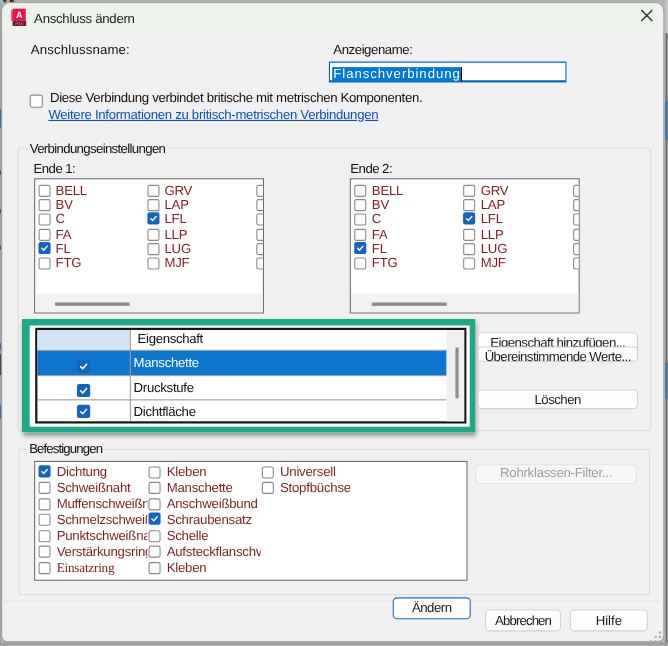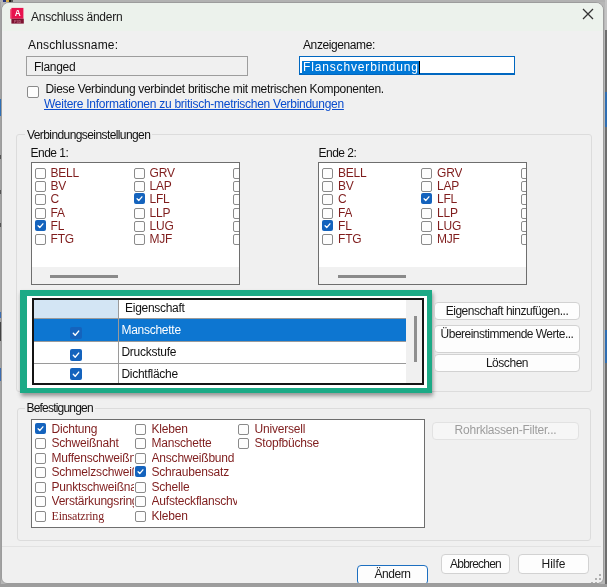--- a/index.html
+++ b/index.html
@@ -49,21 +49,20 @@
   <rect x="4.4" y="11.7" width="12.4" height="4.9" fill="#7d1230"></rect>
   <text x="10.6" y="9.4" font-size="8.2" font-weight="bold" fill="#fff" text-anchor="middle" font-family="Liberation Sans">A</text>
   <text x="10.6" y="15.9" font-size="3.8" font-weight="bold" fill="#b9697f" text-anchor="middle" font-family="Liberation Sans">P3D</text>
 </svg>
 <div class="abs" style="left:29px;top:6.5px;font-size:12px;color:#1b1b1b;letter-spacing:-0.25px;">Anschluss ändern</div>
 <svg class="abs" style="left:580px;top:5px;" width="12" height="12" viewBox="0 0 12 12">
   <path d="M1 1 L11 11 M11 1 L1 11" stroke="#333" stroke-width="1.3" fill="none"></path>
 </svg>
 
 <div class="abs" style="left:26px;top:34.5px;letter-spacing:0.15px;">Anschlussname:</div>
-<div class="abs" style="left:24px;top:52.5px;width:222px;height:20px;box-sizing:border-box;background:#f0f0f0;border:1px solid #9d9d9d;line-height:21px;padding-left:7px;letter-spacing:-0.3px;">Flanged</div>
 <div class="abs" style="left:301px;top:34.5px;letter-spacing:-0.4px;">Anzeigename:</div>
 <div class="abs" style="left:297px;top:52.8px;width:216px;height:19px;box-sizing:border-box;background:#fff;border:1px solid #0067c0;border-bottom-width:2px;">
   <div class="abs" style="left:2px;top:4px;height:13px;line-height:13px;background:#0078d7;color:#fff;letter-spacing:0.85px;padding:0 0 0 1px;">Flanschverbindung</div>
   <div class="abs" style="left:119px;top:4px;width:1px;height:13px;background:#000;"></div>
 </div>
 
 <div class="cb" style="left:24.5px;top:82.5px;width:10px;height:10px;"></div>
 <div class="abs" style="left:43.5px;top:78.5px;letter-spacing:-0.31px;">Diese Verbindung verbindet britische mit metrischen Komponenten.</div>
 <div class="abs" style="left:42px;top:93.5px;color:#0a4ccd;text-decoration:underline;letter-spacing:-0.27px;">Weitere Informationen zu britisch-metrischen Verbindungen</div>
 
@@ -183,21 +182,21 @@
           <path d="M2.3 5.3 L4.2 7.2 L7.7 3.1" stroke="#fff" stroke-width="1.4" fill="none" stroke-linecap="round" stroke-linejoin="round"></path>
         </svg>
       </div>
       <div class="abs" style="left:87.6px;top:67px;letter-spacing:-0.26px;">Dichtfläche</div>
       <div class="abs" style="left:84.5px;top:0;width:1px;height:82.5px;background:#9a9a9a;"></div>
       <div class="sbtrack" style="left:372px;top:0;width:16px;height:82.5px;background:#f0f0f0;"></div>
       <div class="sbthumb" style="left:380.5px;top:15.7px;width:2.5px;height:46px;background:#8f8f8f;"></div>
     </div>
 
 <div class="btn" style="left:432px;top:298.5px;width:146px;height:18px;line-height:16px;letter-spacing:-0.49px;">Eigenschaft hinzufügen...</div>
-<div class="btn" style="left:432px;top:322px;width:146px;height:28px;line-height:16px;letter-spacing:-0.52px;">Übereinstimmende Werte...</div>
+<div class="btn" style="left:432px;top:312px;width:146px;height:14px;line-height:16px;letter-spacing:-0.52px;">Übereinstimmende Werte...</div>
 <div class="btn" style="left:432px;top:350.5px;width:146px;height:18px;line-height:16px;letter-spacing:-0.45px;">Löschen</div>
 
 <div class="grp" style="left:15px;top:404.5px;width:574px;height:133px;"></div>
 <div class="leg" style="left:22.5px;top:397.5px;letter-spacing:-0.8px;">Befestigungen</div>
 <div class="lbx" id="lb3" style="left:28.5px;top:415.7px;width:394px;height:109px;">
       <div class="cbc" style="left:3px;top:2.9px;width:11px;height:11px;">
         <svg style="position:absolute;left:1px;top:1px;" width="9" height="9" viewBox="0 0 10 10">
           <path d="M2.3 5.3 L4.2 7.2 L7.7 3.1" stroke="#fff" stroke-width="1.4" fill="none" stroke-linecap="round" stroke-linejoin="round"></path>
         </svg>
       </div>
@@ -233,21 +232,21 @@
       <div class="cb" style="left:103px;top:76.4px;"></div>
       <div class="it" style="left:120px;top:74.4px;width:85px;">Aufsteckflanschverb.</div>
       <div class="cb" style="left:3px;top:90.9px;"></div>
       <div class="it" style="left:20px;top:88.9px;width:82px;font-family:Liberation Serif, serif;">Einsatzring</div>
       <div class="cb" style="left:103px;top:90.9px;"></div>
       <div class="it" style="left:120px;top:88.9px;width:85px;">Kleben</div>
     </div>
 <div class="btn" style="left:430px;top:419px;width:147px;height:17.5px;line-height:15.5px;background:#f6f6f6;border-color:#e2e2e2;color:#9d9d9d;letter-spacing:-0.23px;">Rohrklassen-Filter...</div>
 
 <div class="abs" style="left:0;top:543px;width:599px;height:1px;background:#e2e2e2;"></div>
-<div class="btn" style="left:355px;top:562px;width:71px;height:20px;line-height:17px;border:1.5px solid #1d6fc0;letter-spacing:-0.45px;">Ändern</div>
+<div class="btn" style="left:355px;top:540px;width:71px;height:20px;line-height:17px;border:1.5px solid #1d6fc0;letter-spacing:-0.45px;">Ändern</div>
 <div class="btn" style="left:439px;top:551px;width:69px;height:20px;line-height:18px;letter-spacing:-0.8px;">Abbrechen</div>
 <div class="btn" style="left:516px;top:551px;width:71px;height:20px;line-height:18px;">Hilfe</div>
 
 <div class="abs" style="left:597px;top:571px;width:2px;height:2px;background:#b0b0b0;"></div>
 <div class="abs" style="left:593px;top:575px;width:2px;height:2px;background:#b0b0b0;"></div>
 <div class="abs" style="left:597px;top:575px;width:2px;height:2px;background:#b0b0b0;"></div>
 <div class="abs" style="left:589px;top:579px;width:2px;height:2px;background:#b0b0b0;"></div>
 <div class="abs" style="left:593px;top:579px;width:2px;height:2px;background:#b0b0b0;"></div>
 <div class="abs" style="left:597px;top:579px;width:2px;height:2px;background:#b0b0b0;"></div>
 </div>

